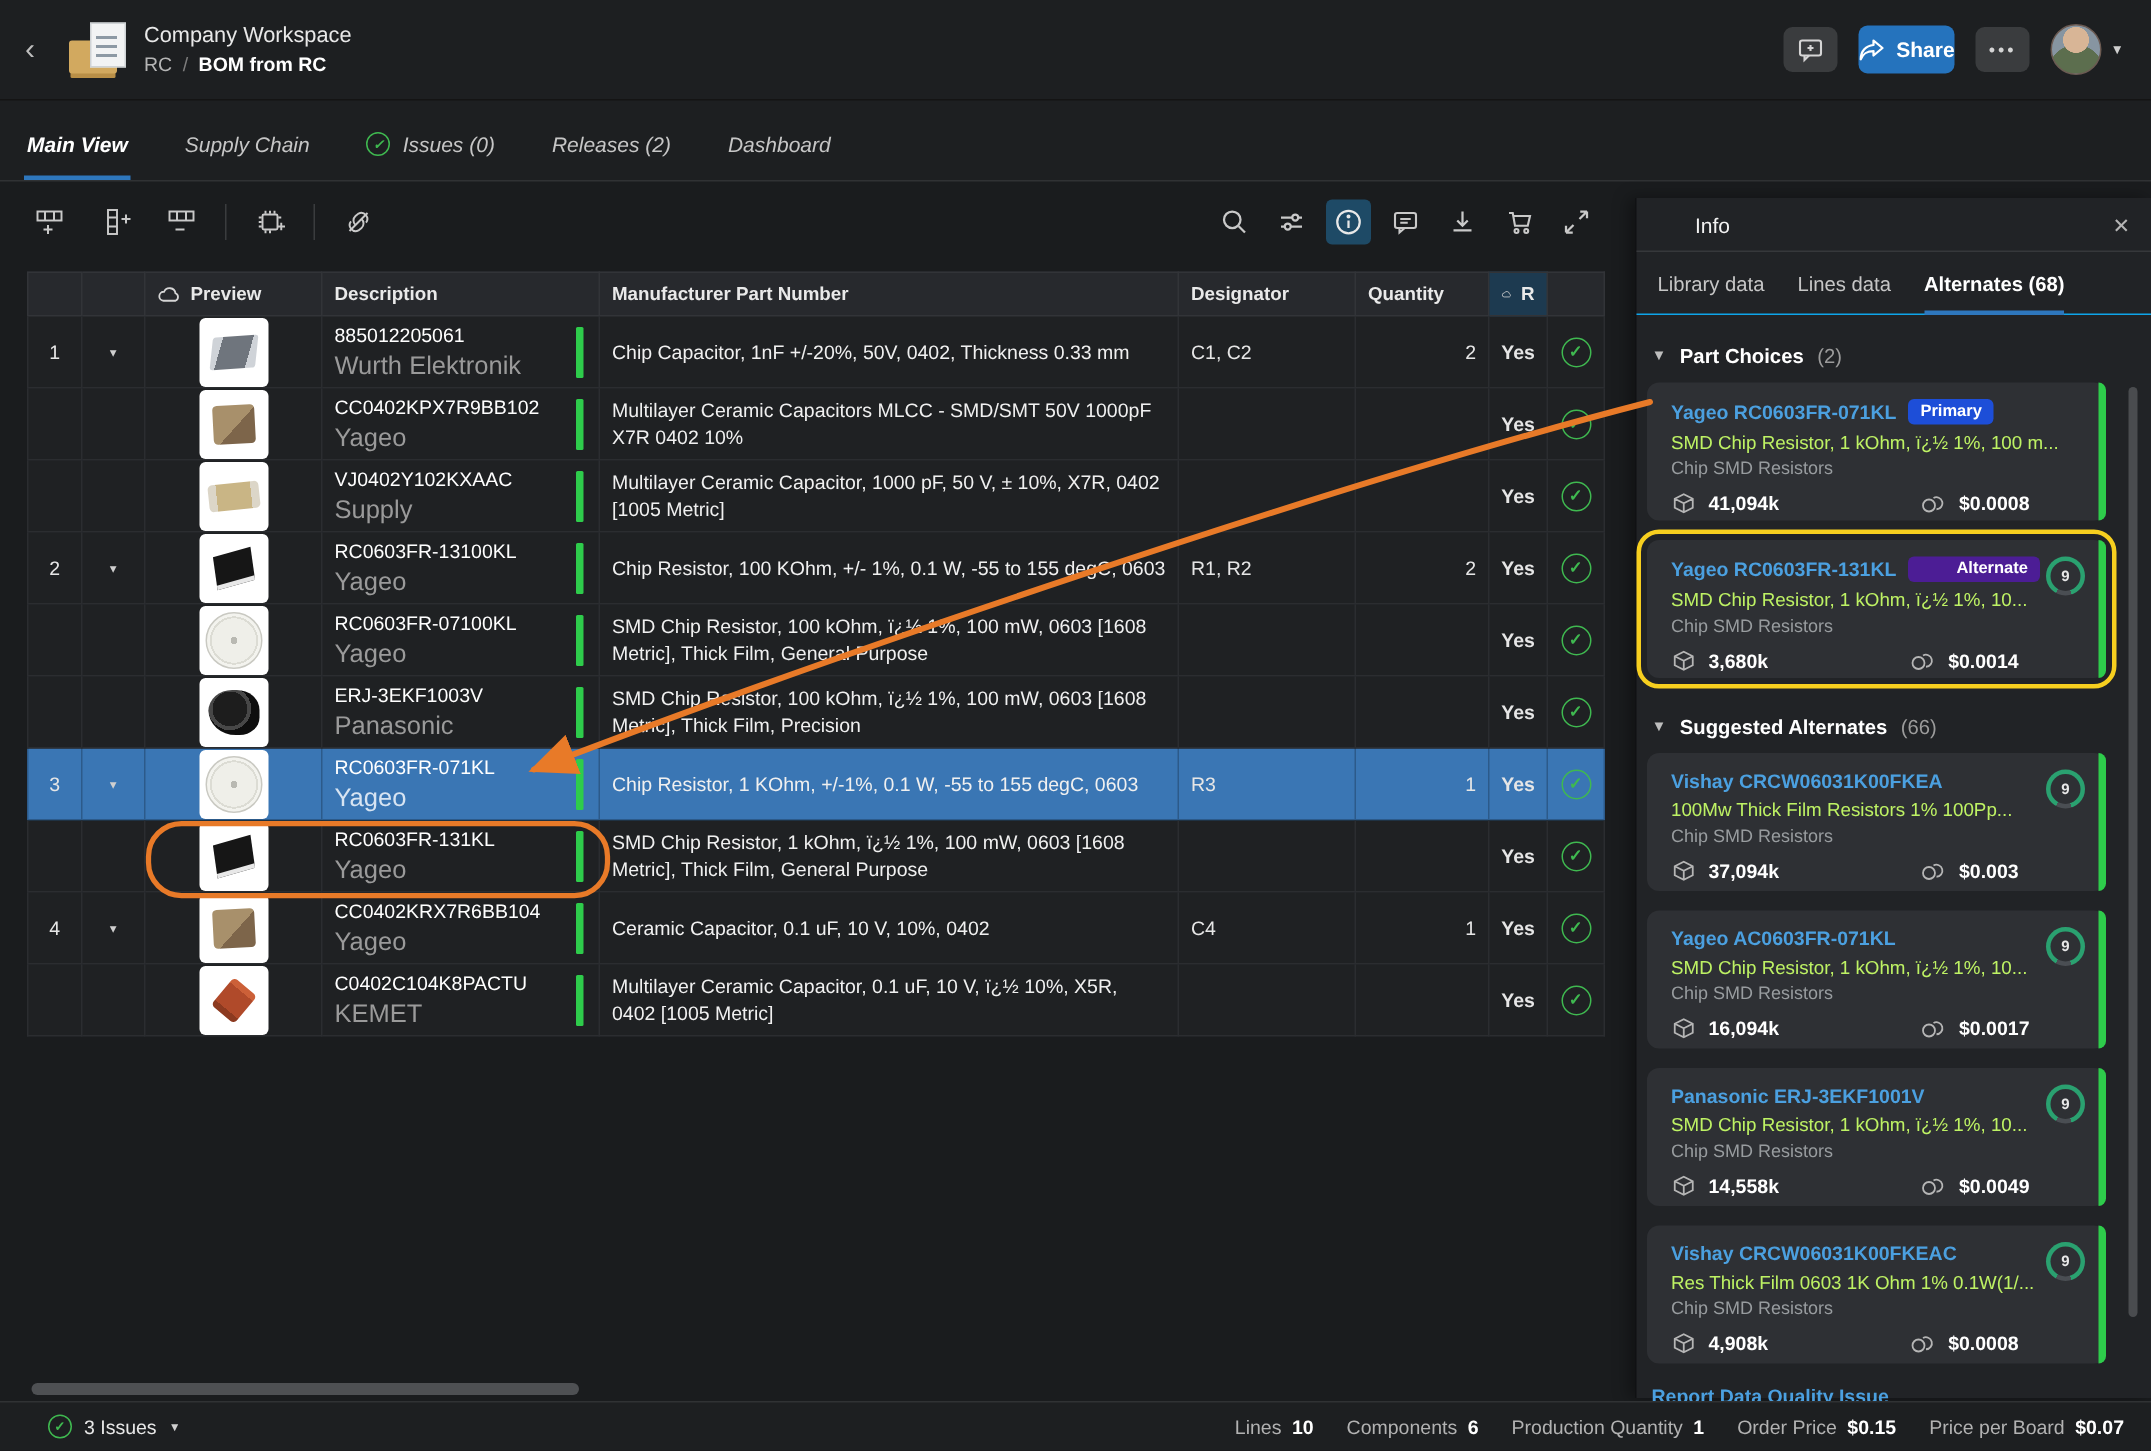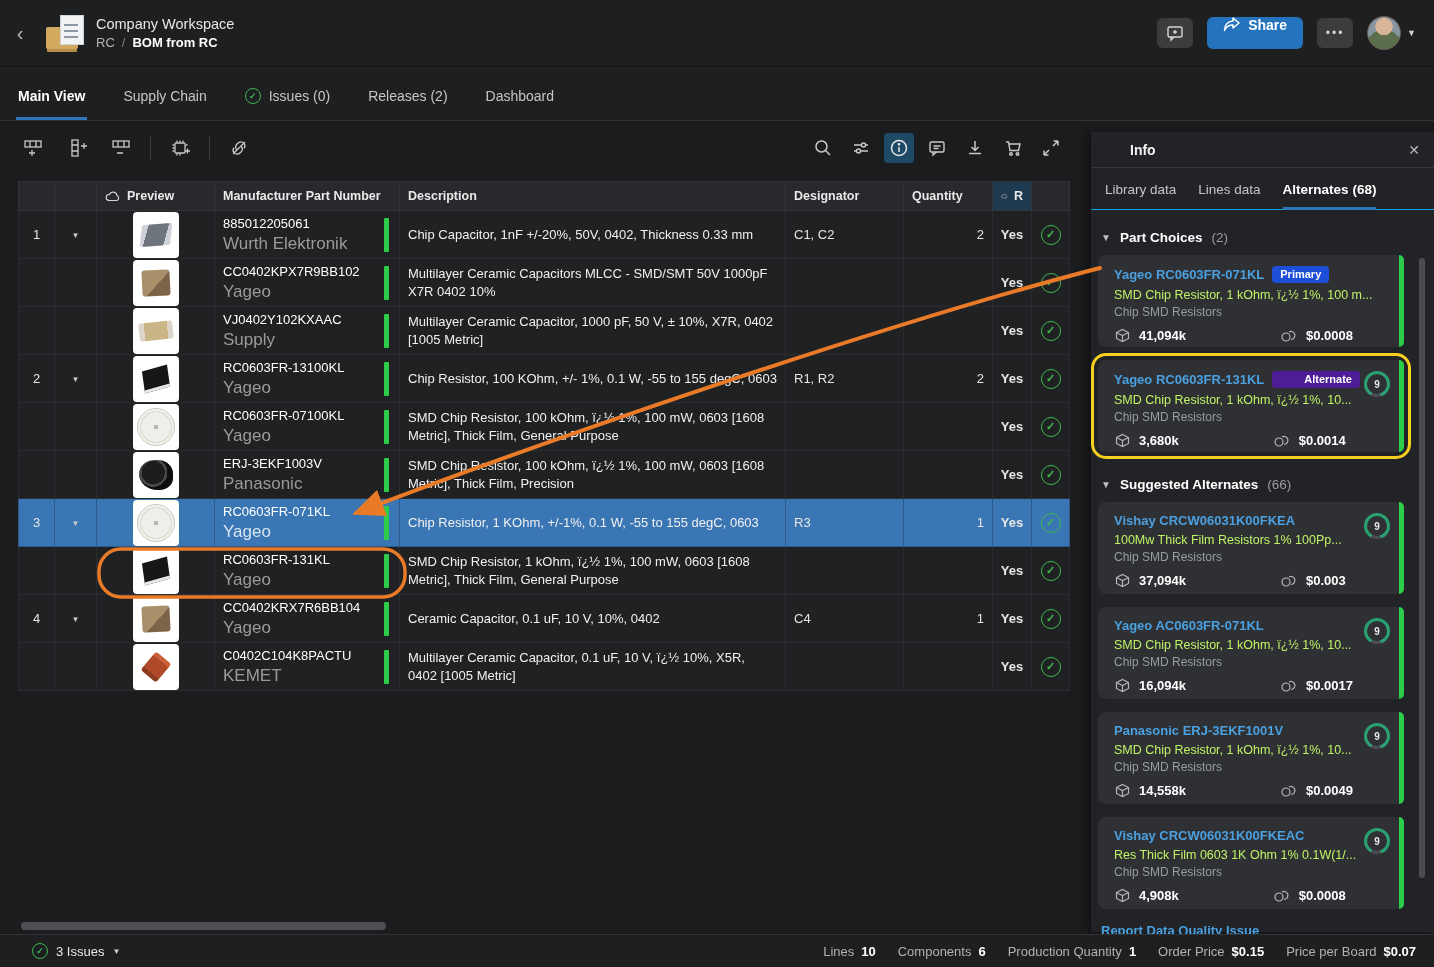--- a/index.html
+++ b/index.html
@@ -14,30 +14,30 @@
   .ws-icon::after { content:""; position:absolute; right:0; top:0; width:22px; height:28px; background:#f2f3f4; border:1px solid #cfd3d6;
       background-image:repeating-linear-gradient(180deg,#f2f3f4 0 4px,#8d99a4 4px 6px); background-size:14px 18px; background-position:3px 4px; background-repeat:no-repeat; }
   .title-block { display:flex; flex-direction:column; gap:3px; }
   .ws-name { font-size:14.5px; color:#e8e8e8; }
   .crumb { font-size:13px; display:flex; gap:7px; align-items:baseline; }
   .crumb .proj { color:#b5b5b5; }
   .crumb .sep { color:#7d7d7d; }
   .crumb .doc { color:#ffffff; font-weight:bold; }
   .topbar-right { margin-left:auto; display:flex; align-items:center; gap:14px; padding-right:18px; }
   .icon-btn { width:36px; height:30px; background:#3a3c3e; border-radius:6px; display:flex; align-items:center; justify-content:center; cursor:pointer; }
-  .share-btn { height:32px; padding:0 16px; background:#2573bd; border-radius:6px; display:flex; align-items:flex-start; gap:8px; color:#fff; font-size:14px; font-weight:bold; cursor:pointer; }
+  .share-btn { height:32px; padding:0 0; background:#2573bd; border-radius:6px; display:flex; align-items:center; gap:8px; color:#fff; font-size:14px; font-weight:bold; cursor:pointer; }
   .avatar-wrap { display:flex; align-items:center; gap:6px; }
   .avatar { width:34px; height:34px; border-radius:50%; border:1px solid #6b5a52;
       background:radial-gradient(circle at 50% 30%, #d8b596 0 31%, rgba(0,0,0,0) 32%),
                  radial-gradient(circle at 50% 98%, #5c6e4e 0 52%, rgba(0,0,0,0) 53%), #8795a1; }
   .caret-down { color:#cfcfcf; font-size:9px; }
 
   
   .tabbar { position:absolute; left:0; top:66px; width:1434px; height:55px; background:#1d1f21; border-top:1px solid #141414; border-bottom:1px solid #303234; display:flex; align-items:flex-end; gap:34px; padding:0 0 0 16px; }
-  .tab { padding:0 2px 16px 2px; font-size:14px; color:#c6c6c6; cursor:pointer; position:relative; display:flex; align-items:flex-end; gap:8px; }
+  .tab { padding:0 2px 16px 2px; font-size:14px; color:#c6c6c6; cursor:pointer; position:relative; display:flex; align-items:flex-end; gap:8px;font-style:italic; }
   .tab.active { color:#ffffff; font-weight:bold; }
   .tab.active::after { content:""; position:absolute; left:0; right:0; bottom:0; height:3px; background:#2e77bd; }
 
   
   .toolbar { position:absolute; left:0; top:122px; width:1080px; height:52px; display:flex; align-items:center; padding-left:18px; }
   .tb-group { display:flex; align-items:center; gap:14px; }
   .tb-sep { width:1px; height:24px; background:#3a3c3e; margin:0 14px; }
   .tb-icon { width:30px; height:30px; display:flex; align-items:center; justify-content:center; border-radius:4px; cursor:pointer; }
   .tb-icon.active { background:#1e4a66; }
   .toolbar-right { margin-left:auto; display:flex; align-items:center; gap:8px; padding-right:14px; }
@@ -79,21 +79,21 @@
   .okc { width:20px; height:20px; border:1.6px solid #3fb950; border-radius:50%; color:#3fb950; display:flex; align-items:center; justify-content:center; font-size:11px; font-weight:bold; flex:none; }
   .okc.small { width:16px; height:16px; font-size:9px; }
 
   
   .hscroll-thumb { position:absolute; left:21px; top:922px; width:365px; height:8px; border-radius:4px; background:#4e5053; }
   .panel-scroll { position:absolute; left:1419px; top:258px; width:6px; height:620px; border-radius:3px; background:#4a4c4f; }
 
   
   .info-panel { position:absolute; left:1090px; top:132px; width:344px; height:800px; background:#212326; border-left:1px solid #101113; box-shadow:-4px 0 10px rgba(0,0,0,0.35); }
   .panel-head { height:36px; display:flex; align-items:center; justify-content:space-between; padding:0 14px; border-bottom:1px solid #36383b; }
-  .panel-title { font-size:14px; font-weight:bold; color:#f2f2f2;padding-left:25px; }
+  .panel-title { font-size:14px; font-weight:normal; color:#f2f2f2;padding-left:25px; }
   .panel-close { color:#b5b5b5; font-size:14px; cursor:pointer; }
   .panel-tabs { height:42px; display:flex; align-items:flex-end; gap:22px; padding:0 14px; border-bottom:1px solid #0ea5e9; }
   .ptab { font-size:13.5px; color:#c6c6c6; padding-bottom:12px; position:relative; cursor:pointer; white-space:nowrap; }
   .ptab.active { color:#ffffff; font-weight:bold; }
   .ptab.active::after { content:""; position:absolute; left:0; right:0; bottom:-1px; height:3px; background:#2e77bd; }
   .section-hdr { display:flex; align-items:center; gap:9px; padding:20px 14px 10px 10px; font-size:13.5px; }
   .sec-chev { color:#bdbdbd; font-size:10px; }
   .sec-title { color:#ffffff; font-weight:bold; }
   .sec-count { color:#9b9b9b; }
   .pcard { position:relative; margin:0 10px 13px 7px; width:306px; height:92px; background:#2e3034; border-radius:8px; padding:11px 14px 0 16px; }
@@ -271,24 +271,24 @@
   <div class="thead">
     <div class="hc"></div>
     <div class="hc"></div>
     <div class="hc">
         <svg class="ic" width="16" height="12" viewBox="0 0 16 12" fill="none" stroke="#d5d5d5" stroke-width="1.2">
           <path d="M4 10.5 a3 3 0 0 1 0.4-6 a4 4 0 0 1 7.6 1 a2.7 2.7 0 0 1 0 5 z"></path>
         </svg>
         <span>Preview</span>
       </div>
     <div class="hc">
+        <span>Description</span>
+      </div>
+    <div class="hc">
         <span>Manufacturer Part Number</span>
-      </div>
-    <div class="hc">
-        <span>Description</span>
       </div>
     <div class="hc">
         <span>Designator</span>
       </div>
     <div class="hc">
         <span>Quantity</span>
       </div>
     <div class="hc hl">
         <svg class="ic" width="16" height="12" viewBox="0 0 16 12" fill="none" stroke="#d5d5d5" stroke-width="1.2">
           <path d="M4 10.5 a3 3 0 0 1 0.4-6 a4 4 0 0 1 7.6 1 a2.7 2.7 0 0 1 0 5 z"></path>

